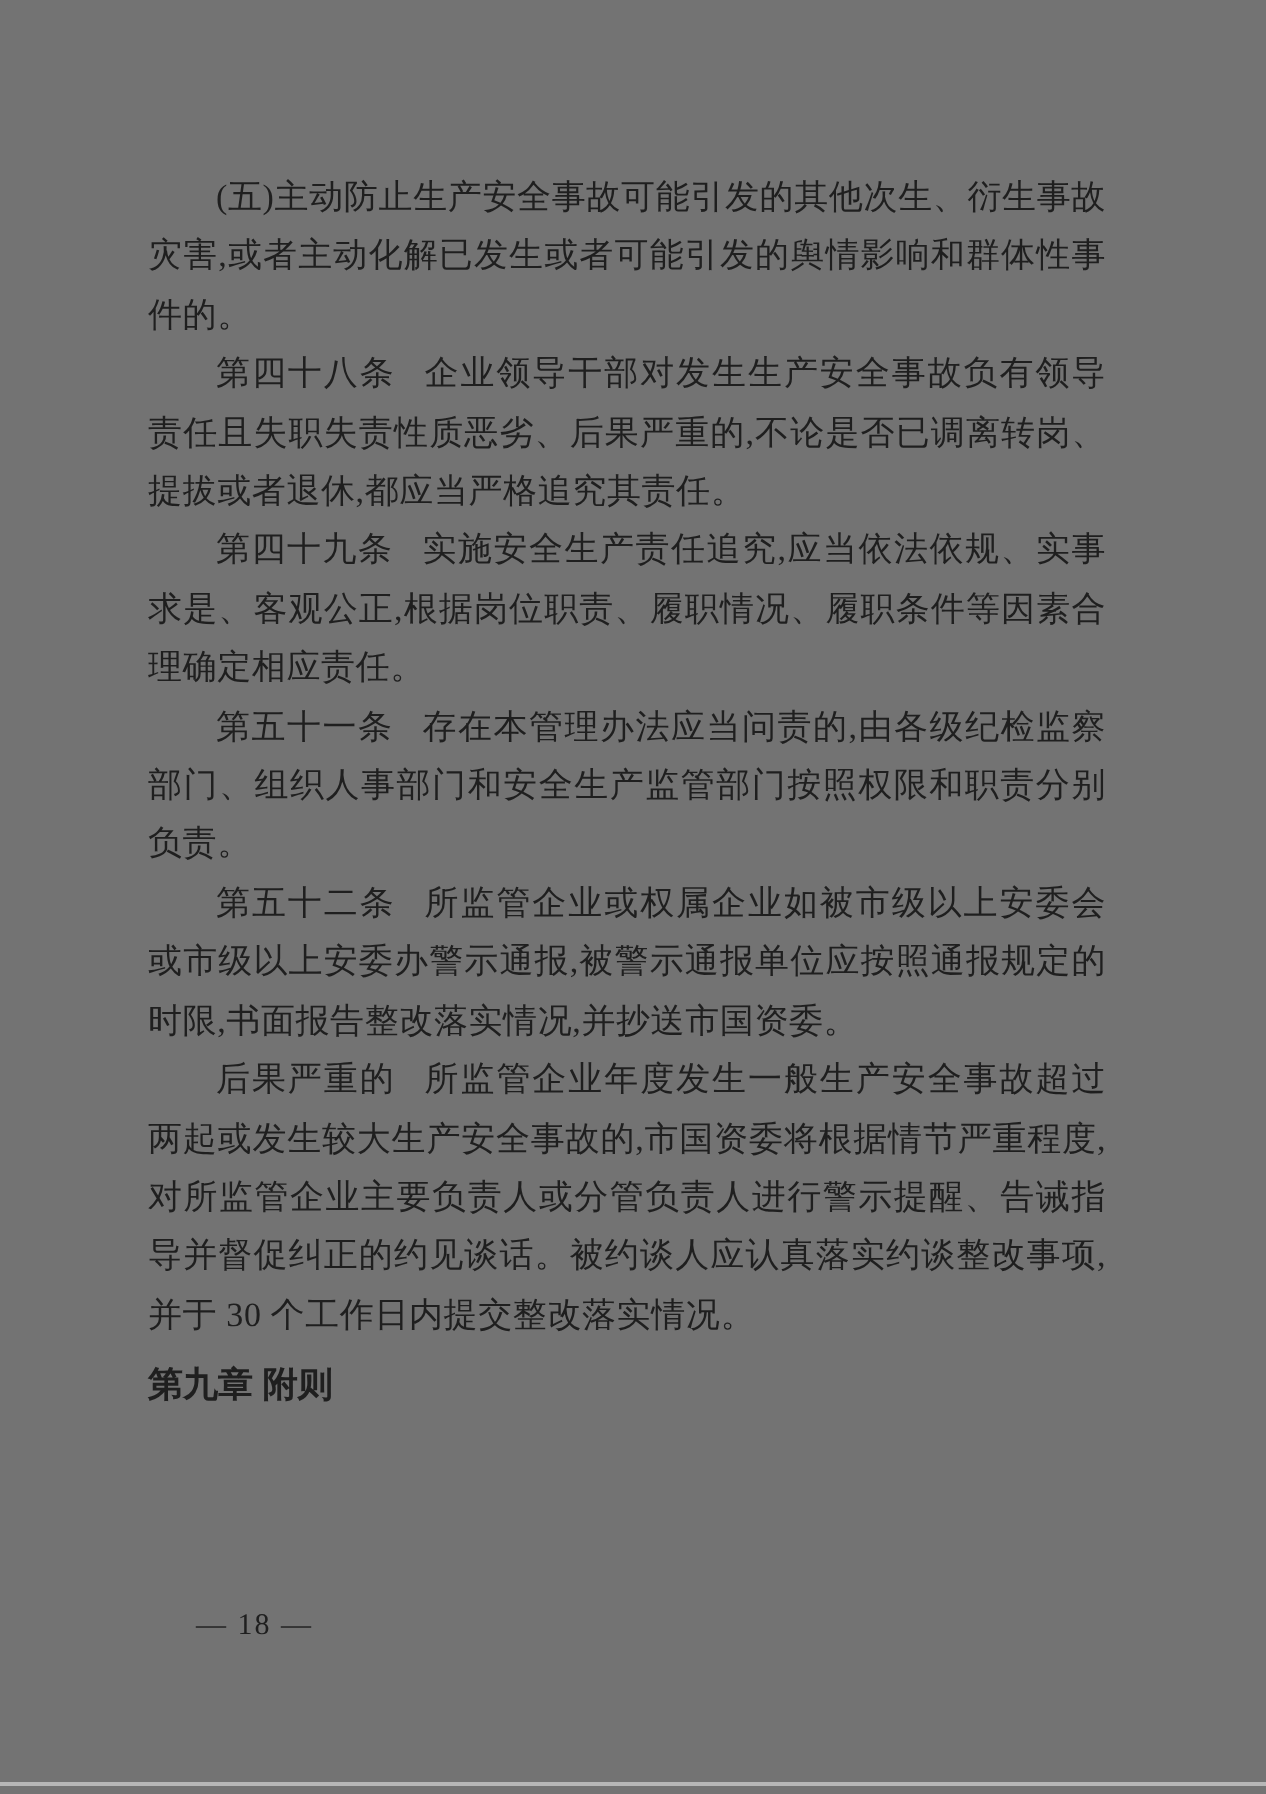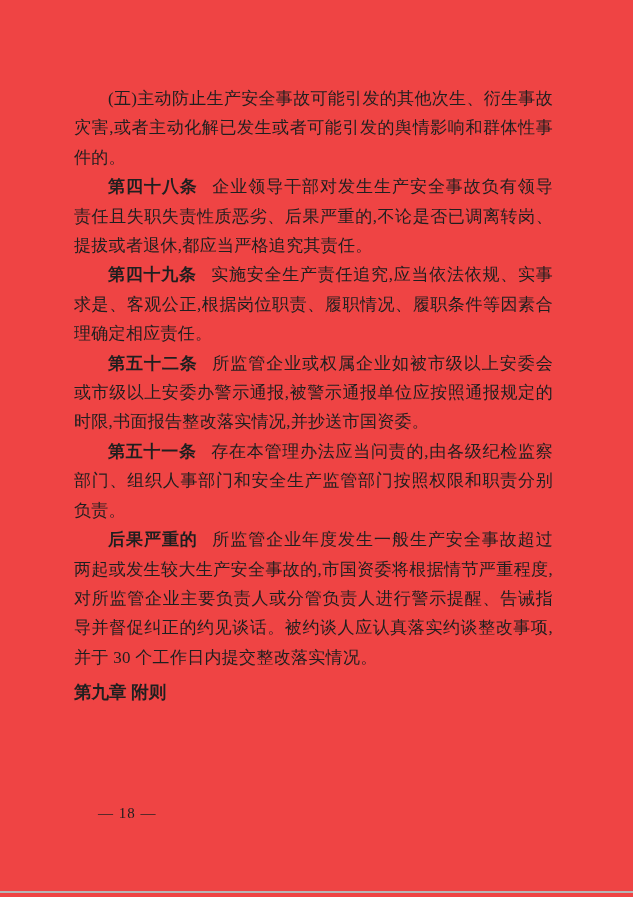--- a/index.html
+++ b/index.html
@@ -4,42 +4,42 @@
 <style>
   html, body {
     margin: 0;
     padding: 0;
     background: #ffffff;
   }
   .page {
     position: relative;
     width: 633px;
     height: 897px;
-    background: #ef4444;
+    background: #737373;
     overflow: hidden;
     font-family: "Liberation Serif", serif;
     color: #1f1f1f;
   }
   .content {
     position: absolute;
     left: 74px;
     right: 80px;
     top: 84px;
   }
   .para {
     margin: 0;
     font-size: 17px;
     line-height: 29.4px;
     text-align: justify;
     text-indent: 2em;
     letter-spacing: 0.3px;
     color: #1f1f1f;
   }
   .para .lead {
-    font-weight: bold;
+    font-weight: normal;
     margin-right: 0.85em;
     font-family: "Liberation Sans", sans-serif;
     margin-top: 20px;
   }
   .para .lead:empty {
     margin-right: 0;
   }
   .chapter-heading {
     margin: 6px 0 0 0;
     font-size: 17.5px;
@@ -82,25 +82,25 @@
     <p class="para">
       <b class="lead">第四十八条</b><span>企业领导干部对发生生产安全事故负有领导责任且失职失责性质恶劣、后果严重的,不论是否已调离转岗、提拔或者退休,都应当严格追究其责任。</span>
     </p>
 
     <p class="para">
       <b class="lead">第四十九条</b><span>实施安全生产责任追究,应当依法依规、实事求是、客观公正,根据岗位职责、履职情况、履职条件等因素合理确定相应责任。</span>
     </p>
 
 
     <p class="para">
-      <b class="lead">第五十二条</b><span>所监管企业或权属企业如被市级以上安委会或市级以上安委办警示通报,被警示通报单位应按照通报规定的时限,书面报告整改落实情况,并抄送市国资委。</span>
+      <b class="lead">第五十一条</b><span>存在本管理办法应当问责的,由各级纪检监察部门、组织人事部门和安全生产监管部门按照权限和职责分别负责。</span>
     </p>
 
     <p class="para">
-      <b class="lead">第五十一条</b><span>存在本管理办法应当问责的,由各级纪检监察部门、组织人事部门和安全生产监管部门按照权限和职责分别负责。</span>
+      <b class="lead">第五十二条</b><span>所监管企业或权属企业如被市级以上安委会或市级以上安委办警示通报,被警示通报单位应按照通报规定的时限,书面报告整改落实情况,并抄送市国资委。</span>
     </p>
 
     <p class="para">
       <b class="lead">后果严重的</b><span>所监管企业年度发生一般生产安全事故超过两起或发生较大生产安全事故的,市国资委将根据情节严重程度,对所监管企业主要负责人或分管负责人进行警示提醒、告诫指导并督促纠正的约见谈话。被约谈人应认真落实约谈整改事项,并于 30 个工作日内提交整改落实情况。</span>
     </p>
 
     <p class="chapter-heading">第九章 附则</p>
 
   </div>
 

